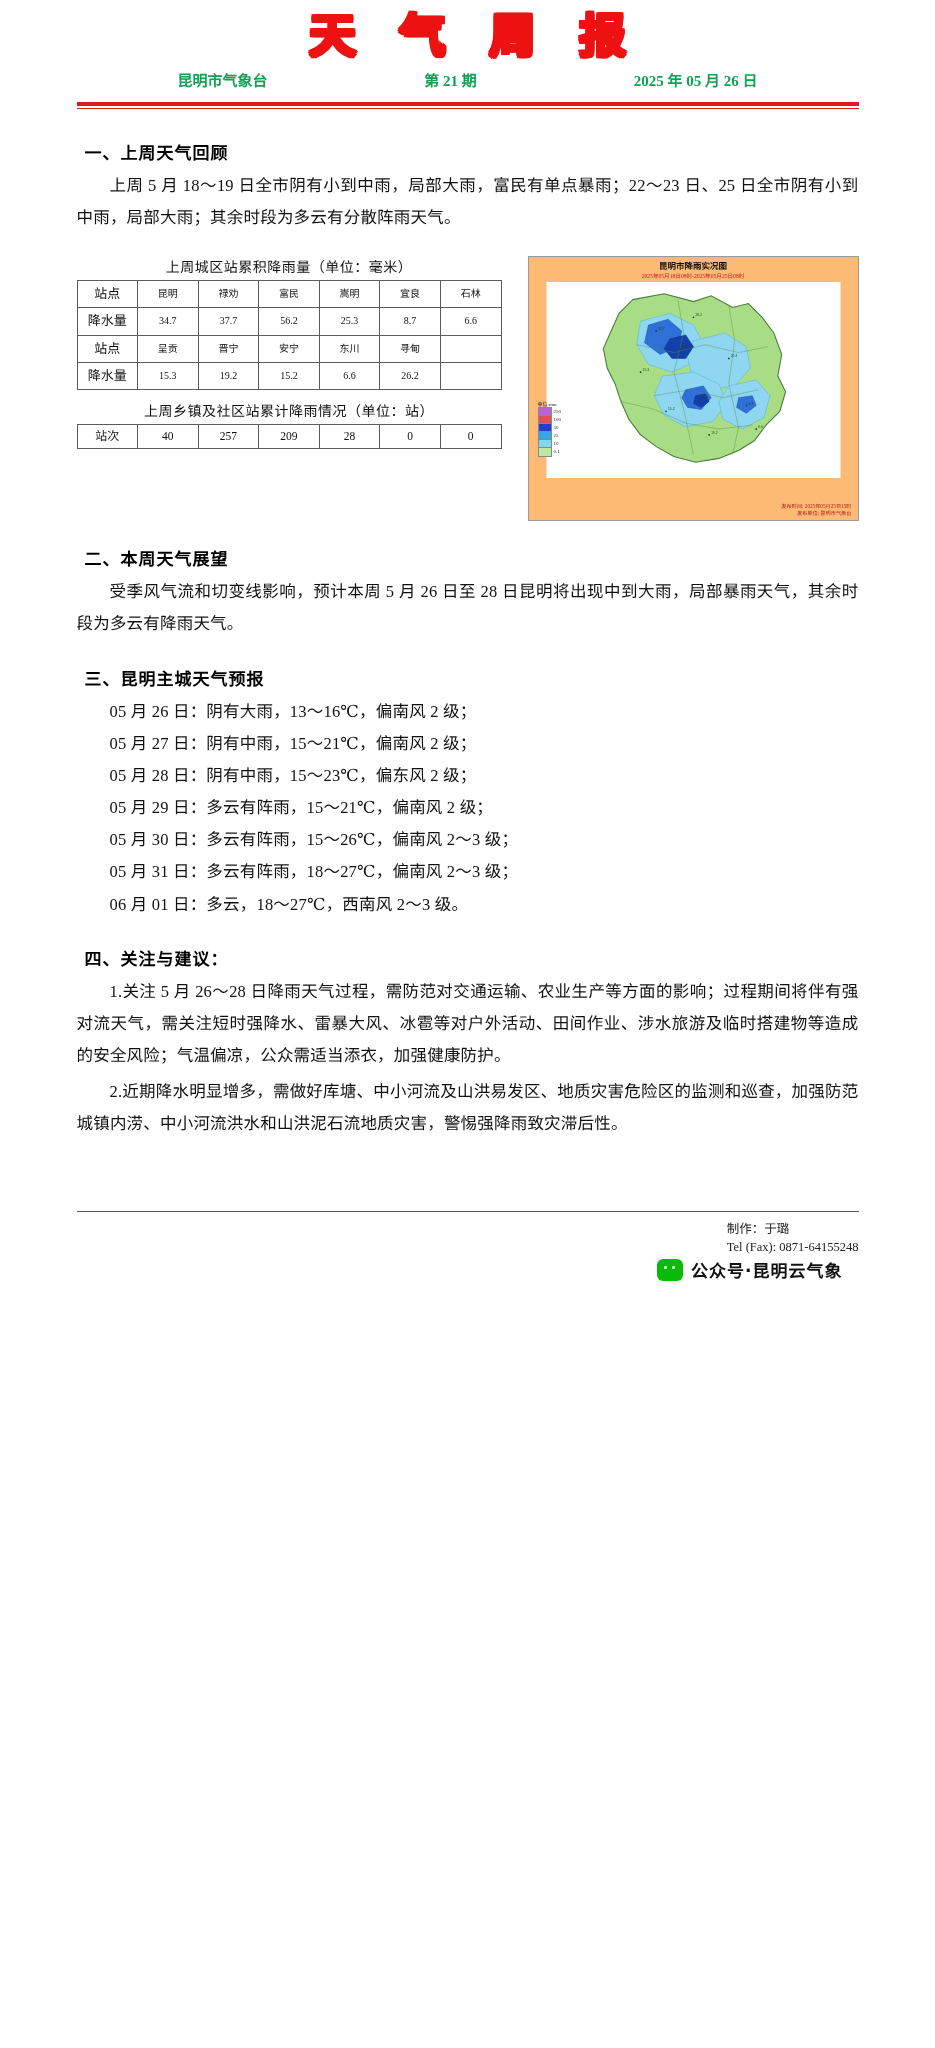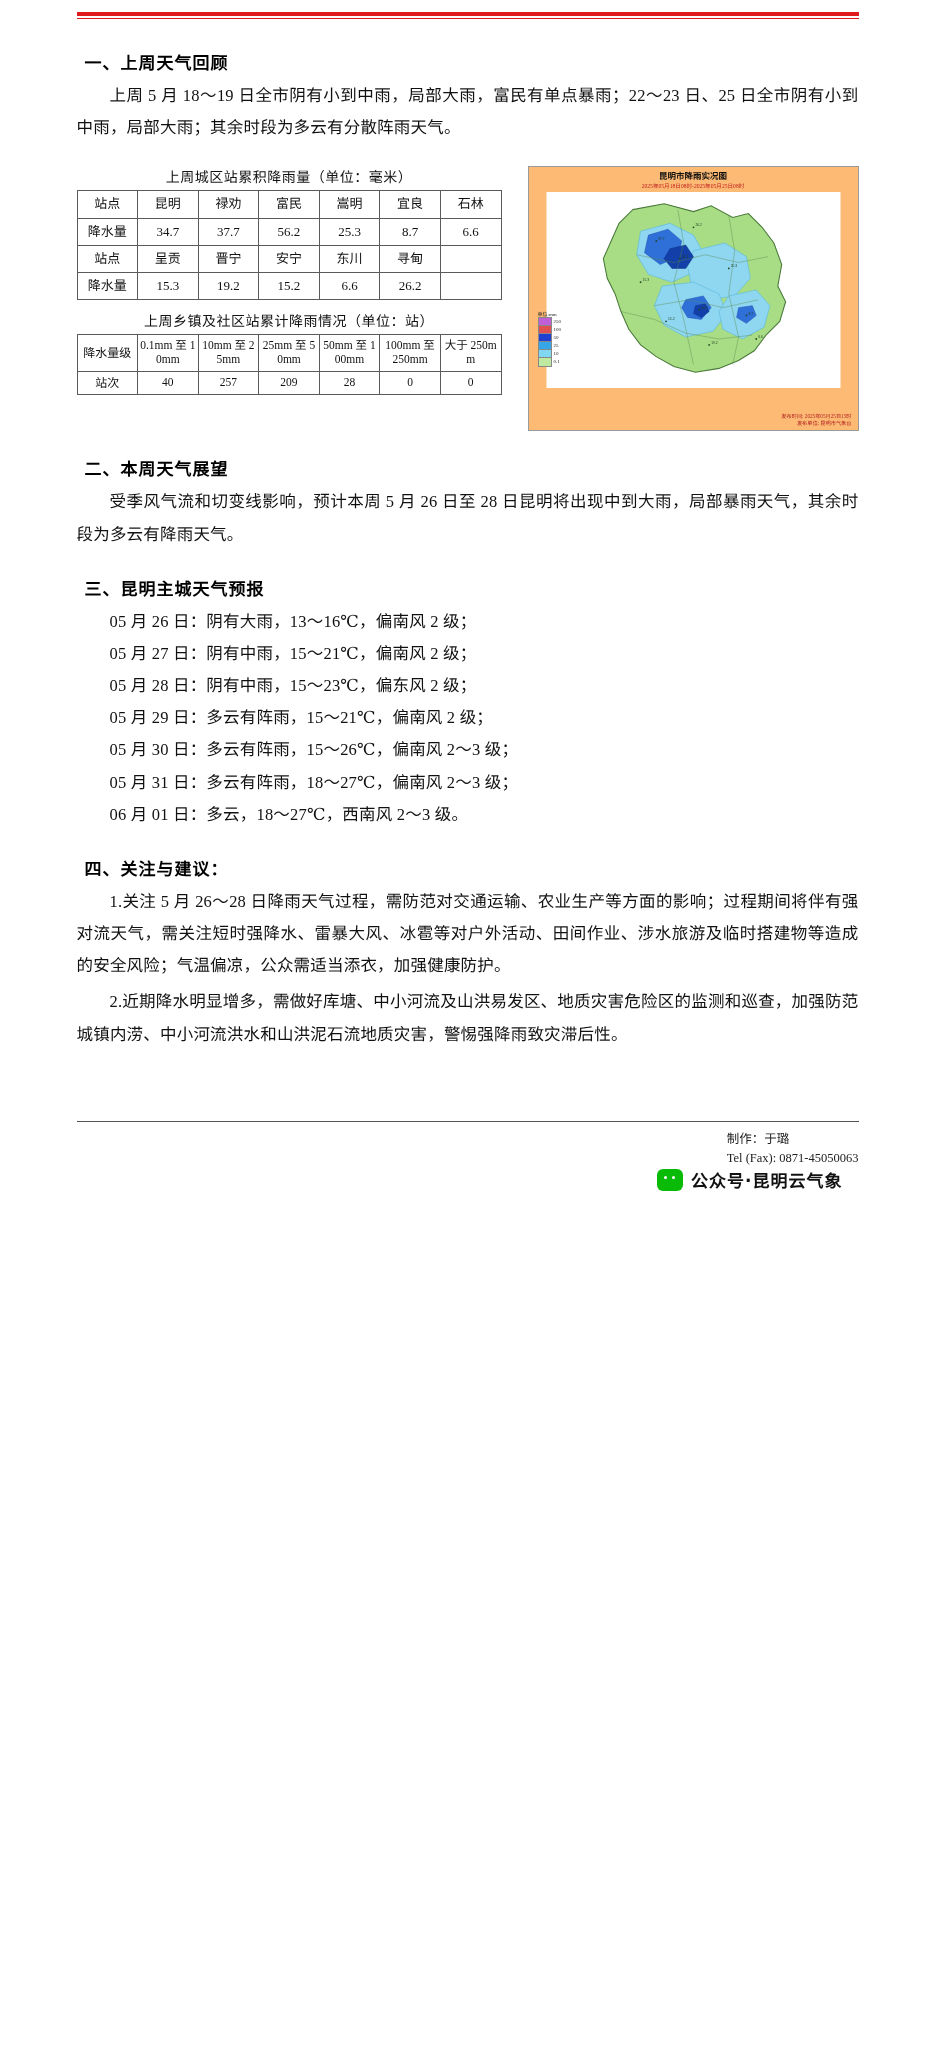--- a/index.html
+++ b/index.html
@@ -129,21 +129,21 @@
   }
   table.grid {
     border-collapse: collapse;
     width: 100%;
     table-layout: fixed;
   }
   table.grid td {
     border: 1px solid #5a5a5a;
     text-align: center;
     vertical-align: middle;
-    font-size: 13px;
+    font-size: 10px;
     padding: 5px 2px;
     line-height: 1.25;
     color: #111;
     word-break: break-all;
   }
   table.grid td.lab { font-size: 13px; }
   table.grid td.blank { border-right: 1px solid #5a5a5a; }
   .tbl-gap { height: 10px; }
 
   table.lvl td {
@@ -264,20 +264,28 @@
     font-weight: 700;
     color: #111;
     letter-spacing: 1px;
   }
 </style>
 </head>
 <body>
 
 <div class="page">
 
+  <div class="masthead">
+    <div class="masthead-title">天 气 周 报</div>
+    <div class="masthead-sub">
+      <span>昆明市气象台</span>
+      <span>第 21 期</span>
+      <span>2025 年 05 月 26 日</span>
+    </div>
+  </div>
 
   <div class="rule-wrap">
     <div class="rule-thick"></div>
     <div class="rule-thin"></div>
   </div>
 
   <div class="content">
 
     <h2 class="sec-head first">一、上周天气回顾</h2>
     <p class="para">上周 5 月 18～19 日全市阴有小到中雨，局部大雨，富民有单点暴雨；22～23 日、25 日全市阴有小到中雨，局部大雨；其余时段为多云有分散阵雨天气。</p>
@@ -327,29 +335,20 @@
             </tr>
           </tbody>
         </table>
 
         <div class="tbl-gap"></div>
 
         <div class="tbl-caption">上周乡镇及社区站累计降雨情况（单位：站）</div>
         <table class="grid lvl">
           <tbody>
             <tr>
-              <td class="lab">降水量级</td>
-              <td>0.1mm 至 10mm</td>
-              <td>10mm 至 25mm</td>
-              <td>25mm 至 50mm</td>
-              <td>50mm 至 100mm</td>
-              <td>100mm 至 250mm</td>
-              <td>大于 250mm</td>
-            </tr>
-            <tr>
               <td class="lab">站次</td>
               <td>40</td>
               <td>257</td>
               <td>209</td>
               <td>28</td>
               <td>0</td>
               <td>0</td>
             </tr>
           </tbody>
         </table>
@@ -460,21 +459,21 @@
 
     <h2 class="sec-head">四、关注与建议：</h2>
     <p class="para">1.关注 5 月 26～28 日降雨天气过程，需防范对交通运输、农业生产等方面的影响；过程期间将伴有强对流天气，需关注短时强降水、雷暴大风、冰雹等对户外活动、田间作业、涉水旅游及临时搭建物等造成的安全风险；气温偏凉，公众需适当添衣，加强健康防护。</p>
     <p class="para">2.近期降水明显增多，需做好库塘、中小河流及山洪易发区、地质灾害危险区的监测和巡查，加强防范城镇内涝、中小河流洪水和山洪泥石流地质灾害，警惕强降雨致灾滞后性。</p>
   </div>
 
   <div class="footer-rule"></div>
   <div class="footer">
     <div class="footer-left">
       <div>制作：于璐</div>
-      <div>Tel (Fax): 0871-45050063</div>
+      <div>Tel (Fax): 0871-64155248</div>
     </div>
     <div class="footer-right">
       <span class="wechat-badge"></span>
       <span class="wechat-text">公众号·昆明云气象</span>
     </div>
   </div>
 
 </div>
 
 </body></html>

